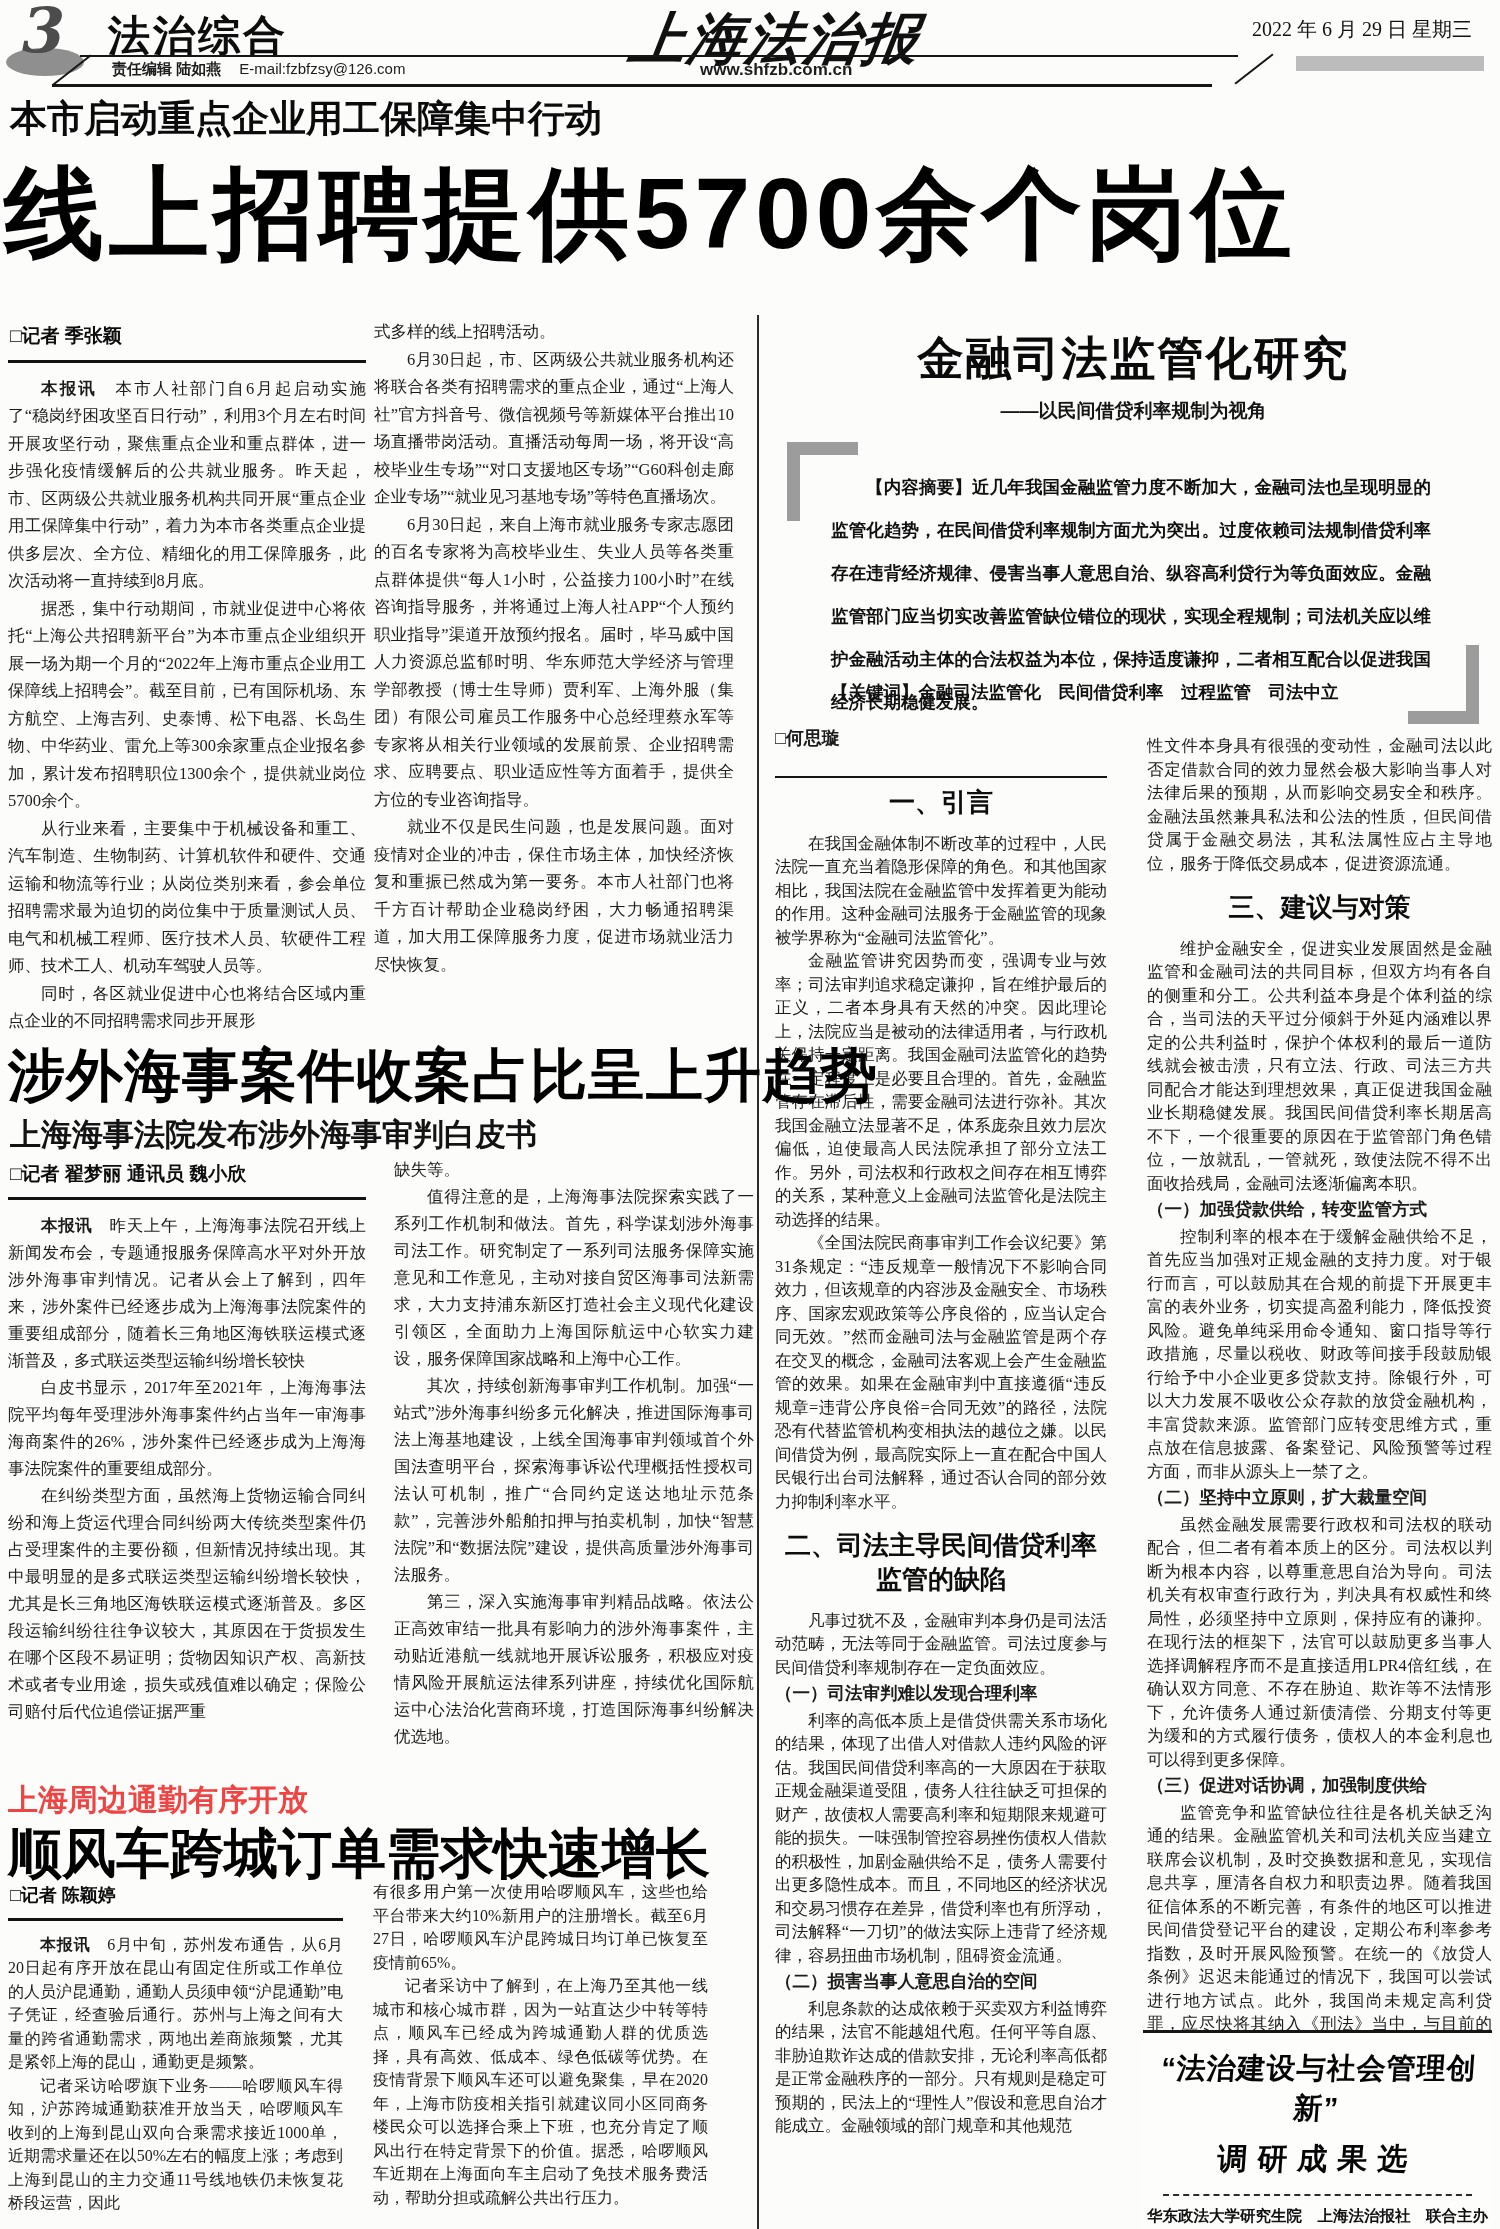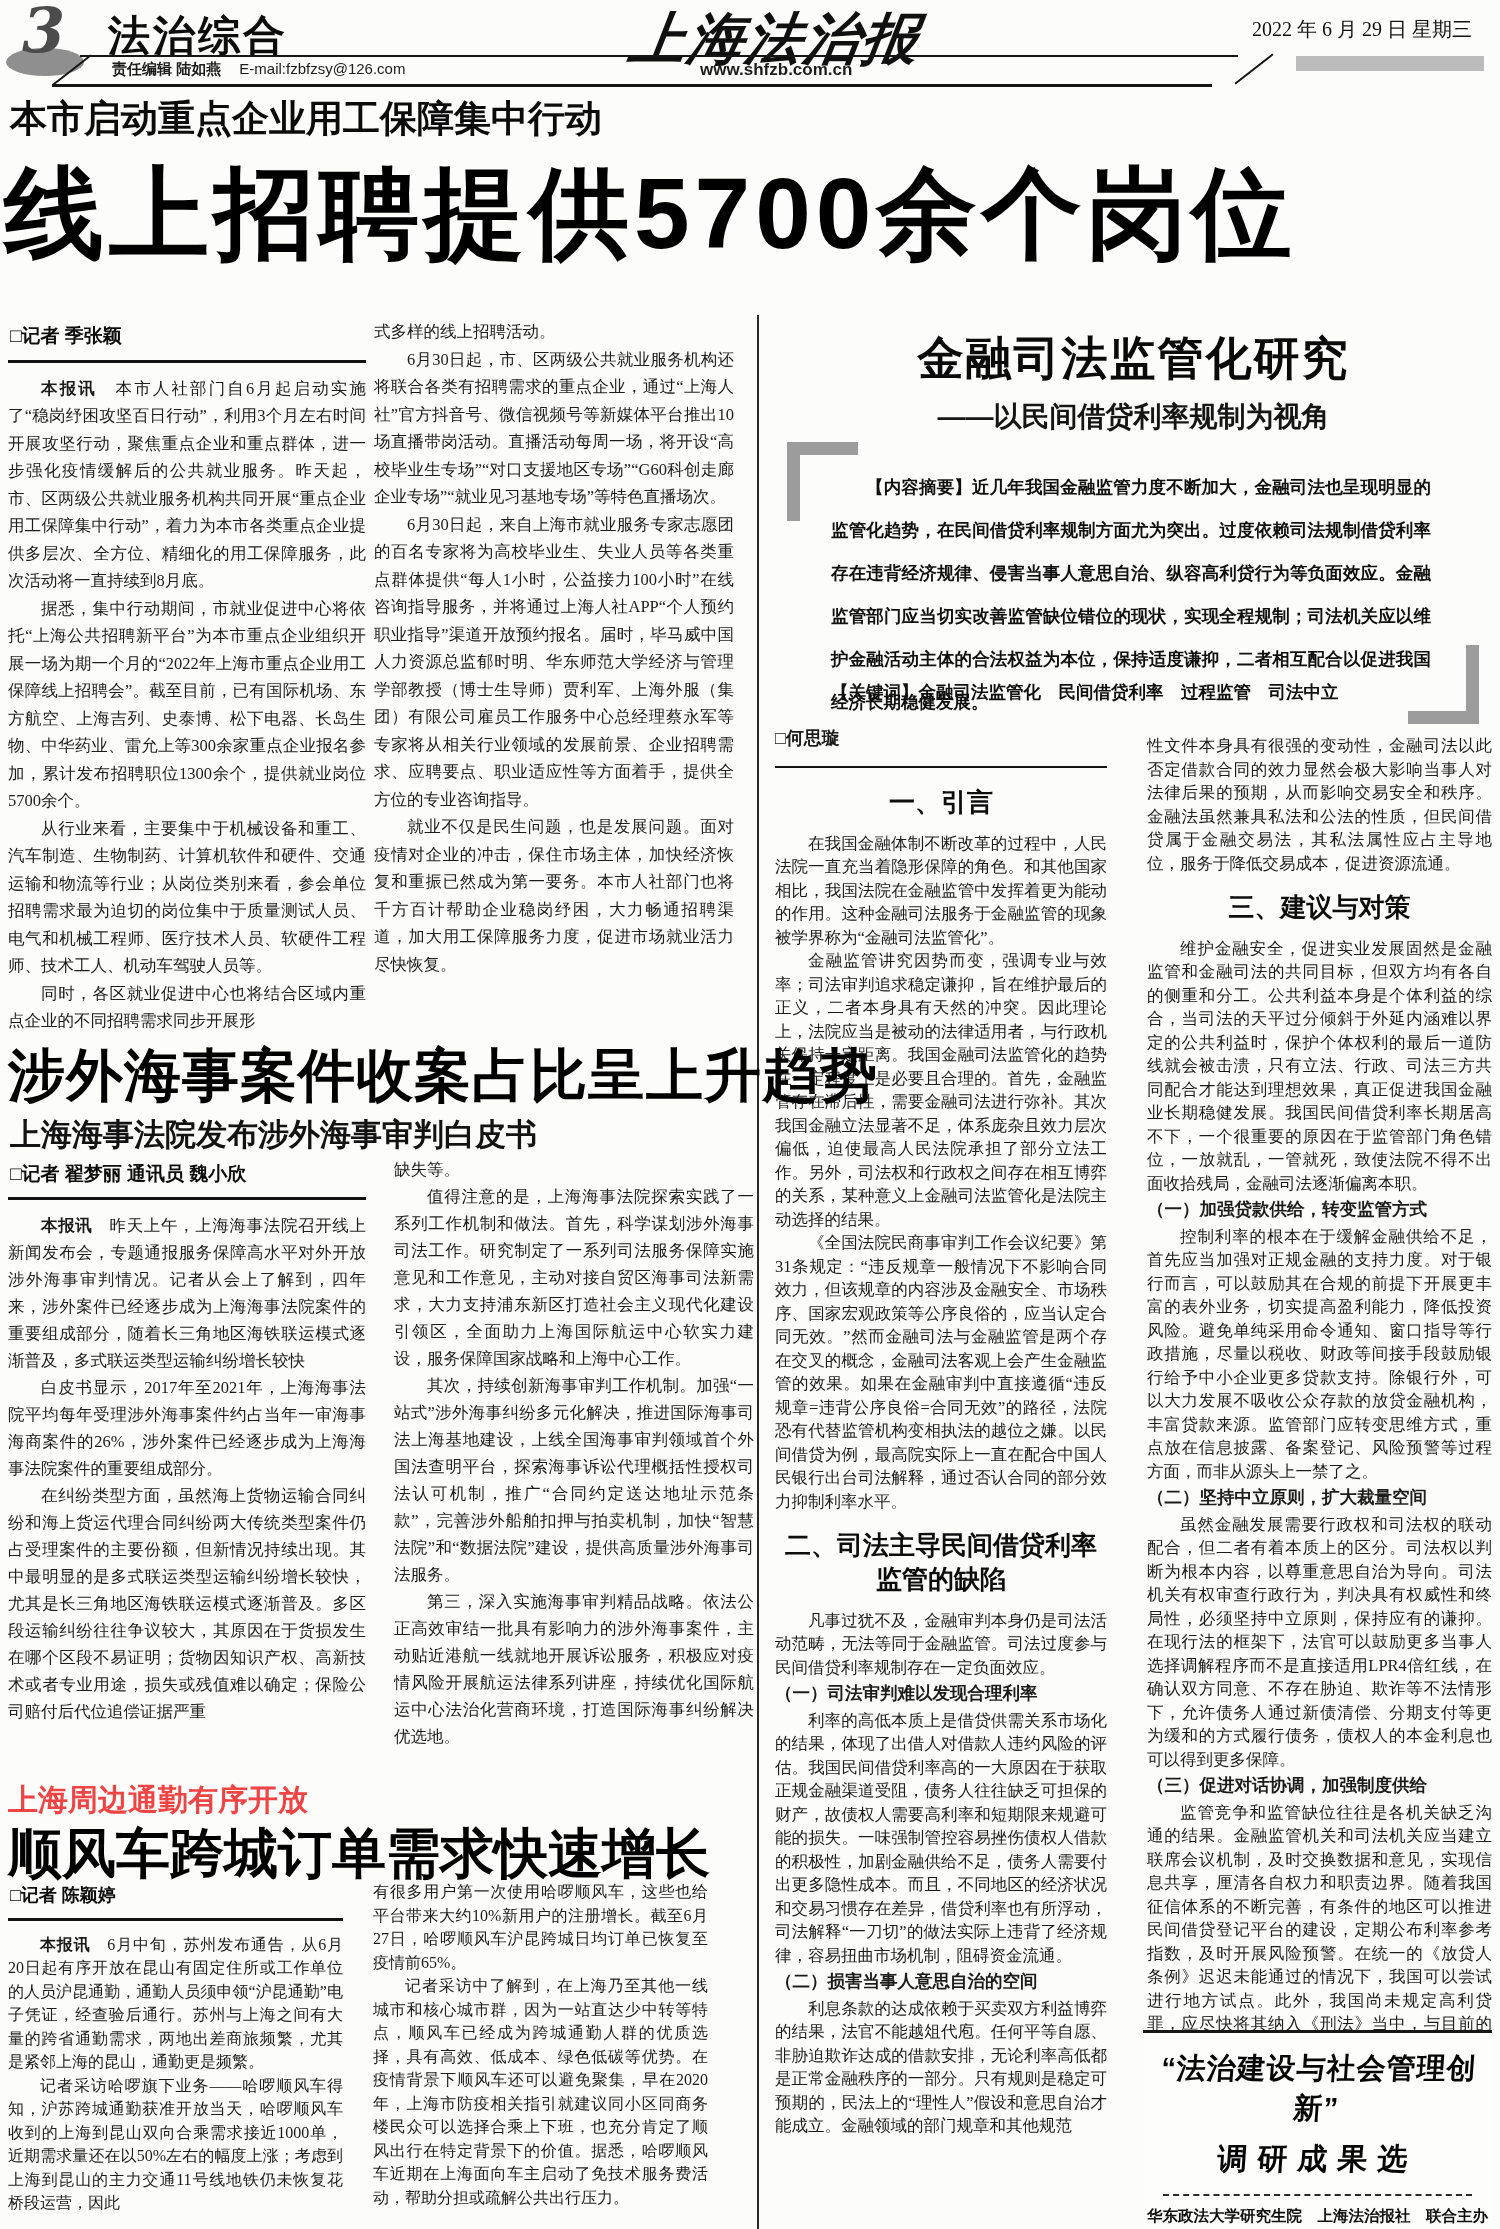--- a/index.html
+++ b/index.html
@@ -49,31 +49,31 @@
   #lead-c1{left:0;width:358px;height:716px;}
   #lead-c2{left:366px;width:360px;height:716px;}
 
   
   #vdiv{position:absolute;left:757px;top:315px;width:2px;height:1914px;background:#2a2a2a;}
 
   
   #research{position:absolute;left:775px;top:230px;width:717px;height:1999px;}
   .r-title{position:absolute;left:0;top:98px;width:100%;text-align:center;font-size:46px;font-weight:900;
            font-family:"Liberation Sans",sans-serif;color:#0a0a0a;letter-spacing:2px;}
-  .r-sub{position:absolute;left:0;top:168px;width:100%;text-align:center;font-size:28px;font-weight:700;
+  .r-sub{position:absolute;left:0;top:168px;width:100%;text-align:center;font-size:19px;font-weight:700;
            font-family:"Liberation Sans",sans-serif;color:#151515;}
   .r-abs{position:absolute;left:14px;top:222px;width:688px;height:268px;text-decoration:underline;}
   .br-tl{position:absolute;left:-2px;top:-10px;width:58px;height:66px;border-left:13px solid #9c9c9c;border-top:13px solid #9c9c9c;}
   .br-br{position:absolute;right:-2px;bottom:-4px;width:58px;height:66px;border-right:13px solid #9c9c9c;border-bottom:13px solid #9c9c9c;}
   .abs-text{position:absolute;left:42px;top:14px;width:600px;font-size:17.5px;line-height:43px;font-weight:600;
            font-family:"Liberation Sans",sans-serif;text-align:justify;text-indent:2em;color:#101010;}
   .abs-keys{position:absolute;left:42px;top:228px;width:600px;font-size:17.5px;font-weight:700;
            font-family:"Liberation Sans",sans-serif;color:#101010;}
   .r-author{position:absolute;left:0;top:496px;width:332px;font-size:18px;font-weight:700;
-           font-family:Liberation Sans, sans-serif;border-bottom:2px solid #141414;padding-bottom:16px;}
+           font-family:Liberation Sans, sans-serif;border-bottom:2px solid #141414;padding-bottom:26px;}
   #r-c1{left:0;top:540px;width:332px;height:1459px;}
   #r-c2{left:372px;top:504px;width:345px;height:1495px;}
   .r-col{position:absolute;overflow:hidden;text-align:justify;font-size:16.5px;line-height:23.5px;}
 
   
   #adbox{position:absolute;left:1143px;top:2030px;width:349px;height:199px;background:#fdfdfc;border-top:3px solid #161616;}
   .ad-title{margin-top:16px;text-align:center;font-size:29px;font-weight:900;font-family:"Liberation Sans",sans-serif;
             transform:skewX(-4deg);letter-spacing:1px;color:#050505;}
   .ad-sub{margin-top:10px;text-align:center;font-size:30px;font-weight:900;font-family:"Liberation Sans",sans-serif;
             letter-spacing:10px;transform:skewX(-4deg);color:#050505;}

